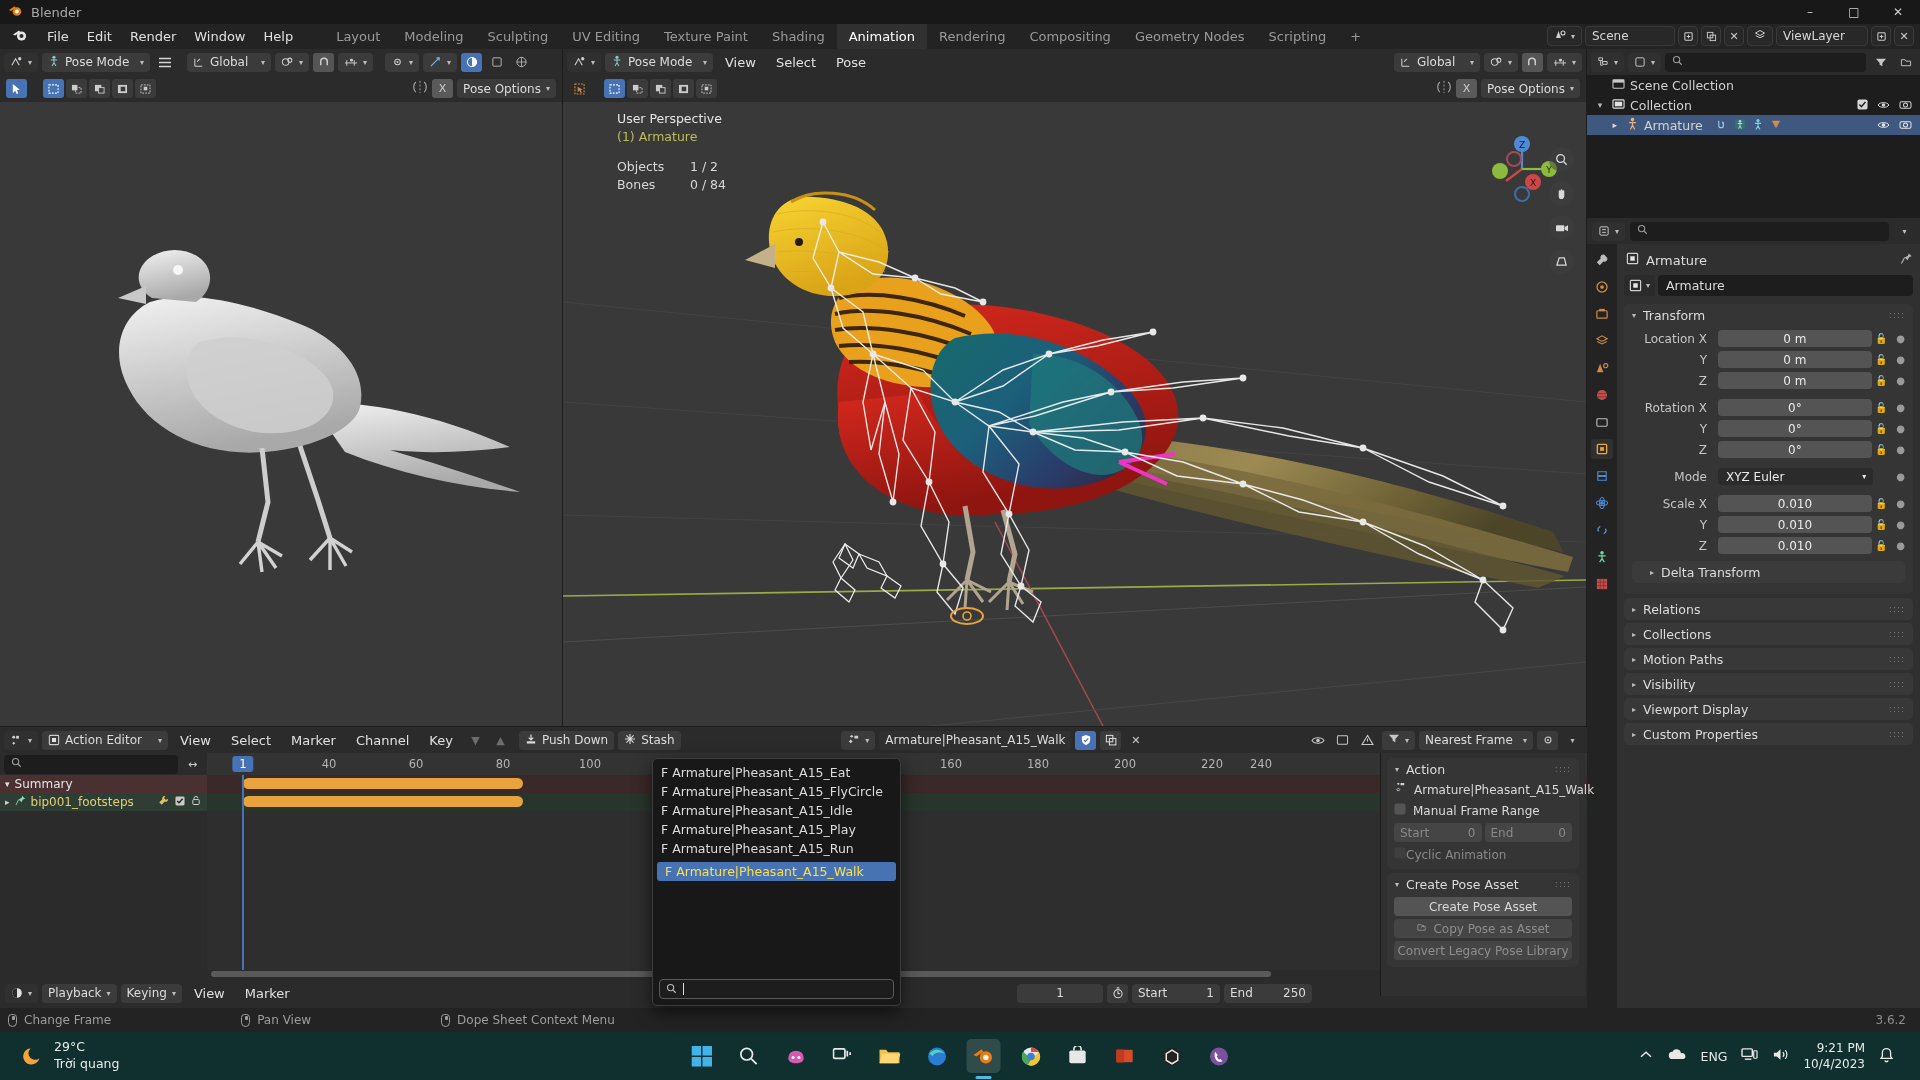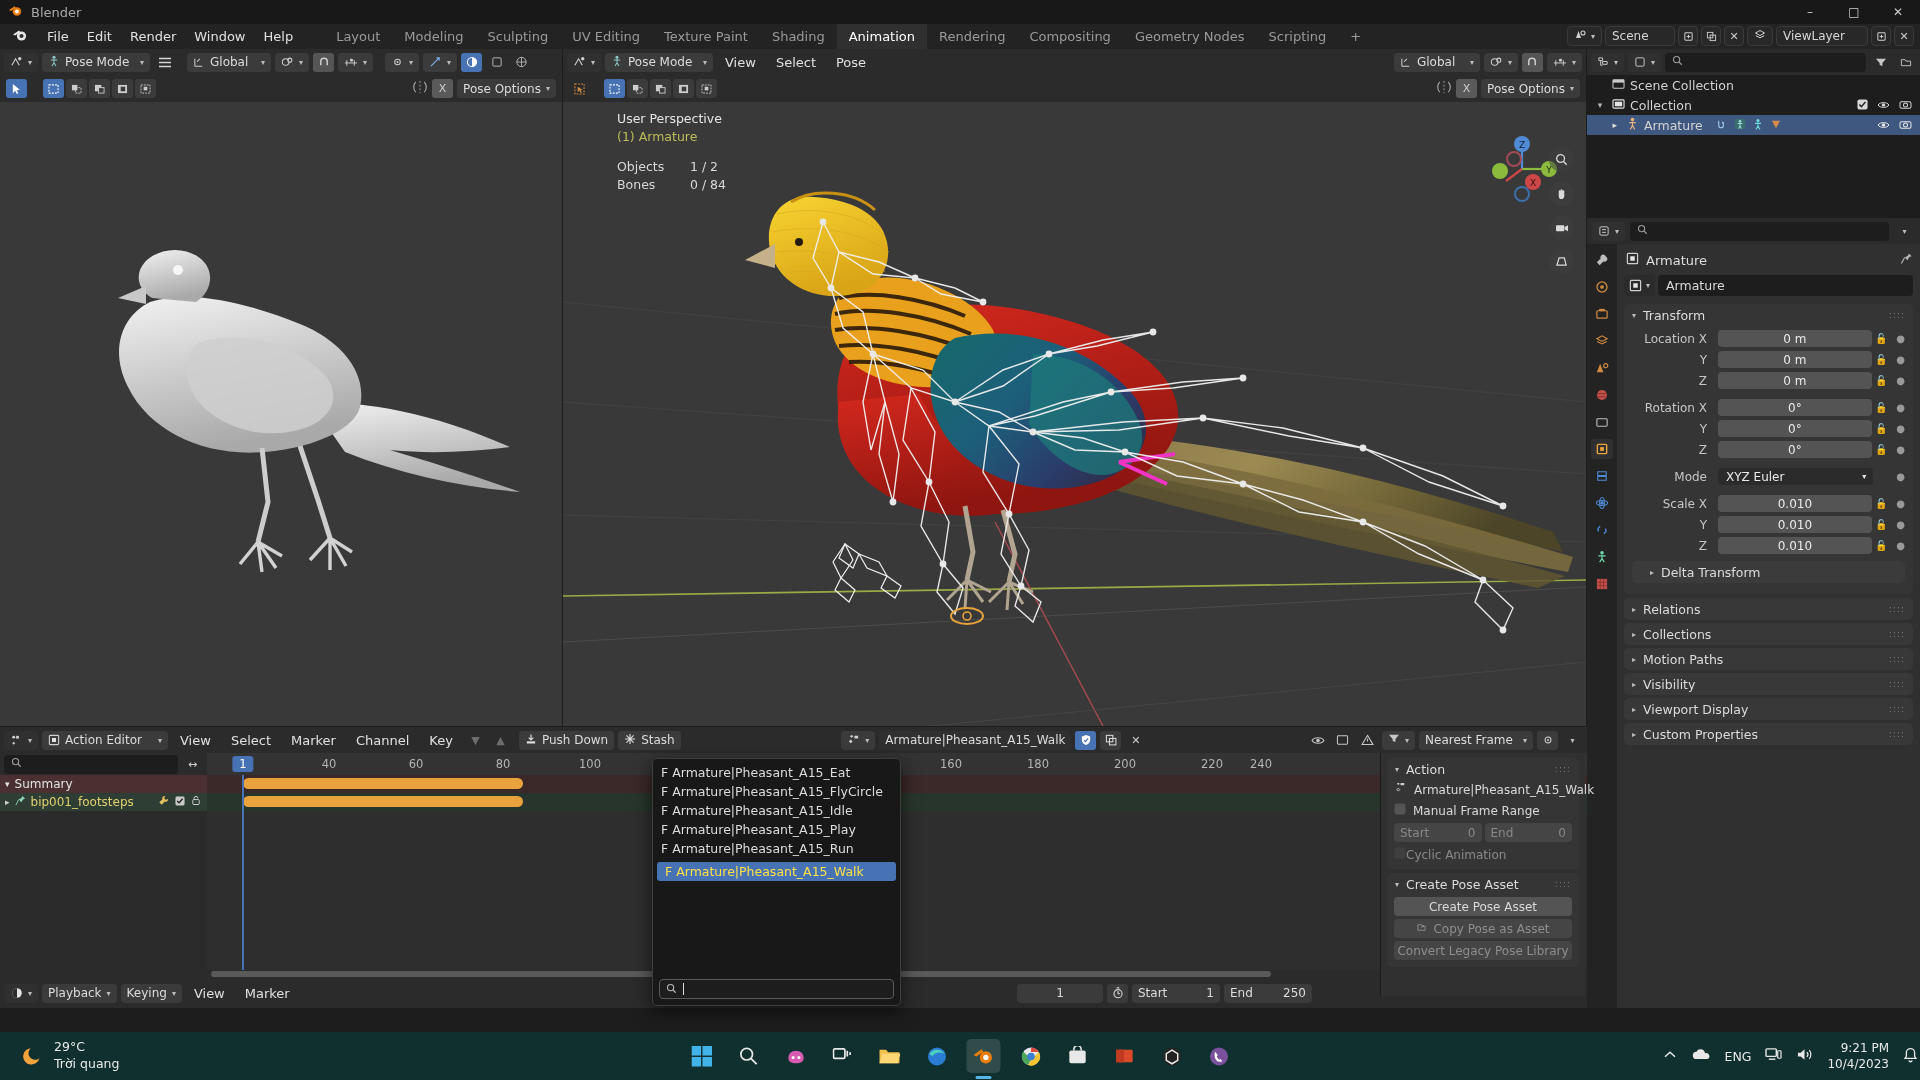--- a/index.html
+++ b/index.html
@@ -181,21 +181,21 @@
 
   
   .taskbar {
     position: absolute; left: 0; top: 1032px; width: 1920px; height: 48px;
     background: #10302f; display: flex; align-items: center;
   }
   .tb-weather { display: flex; align-items: center; gap: 10px; margin-left: 22px; }
   .tb-weather .txt { font-size: 12.5px; color: #eaeaea; line-height: 1.35; }
   .tb-center { position: absolute; left: 50%; transform: translateX(-50%); display: flex; align-items: center; gap: 13px; }
   .tb-app { width: 34px; height: 34px; display: flex; align-items: center; justify-content: center; border-radius: 5px; position: relative; }
-  .tb-right { position: absolute; right: 2px; display: flex; align-items: center; gap: 14px; color: #e8e8e8; font-size: 12px; }
+  .tb-right { position: absolute; right: 26px; display: flex; align-items: center; gap: 14px; color: #e8e8e8; font-size: 12px; }
   .tb-clock { text-align: right; line-height: 1.35; font-size: 12px; }
 </style>
 </head>
 <body>
 
 <div class="app">
 
   <div class="titlebar">
     <span class="blender-logo">
       <svg width="15" height="15" viewBox="0 0 16 16">
@@ -244,21 +244,21 @@
     <div class="topbar-right">
       <div class="tb-field">
         <span>
           <svg width="12" height="11" viewBox="0 0 12 11">
               <path d="M2 9 L4.5 2 L7 9 Z" fill="#d0d0d0"></path>
               <circle cx="9" cy="4" r="2" fill="none" stroke="#d0d0d0" stroke-width="1.1"></circle>
             </svg>
         </span>
         <span class="chev">▾</span>
       </div>
-      <div class="tb-field" style="width:70px">Scene</div>
+      <div class="tb-field" style="width:90px">Scene</div>
       <div class="tb-btn">
         <svg width="11" height="11" viewBox="0 0 12 12">
             <rect x="2" y="2" width="8" height="8" rx="1" fill="none" stroke="#cdcdcd" stroke-width="1.1"></rect>
             <path d="M6 4v4M4 6h4" stroke="#cdcdcd" stroke-width="1.1"></path>
           </svg>
       </div>
       <div class="tb-btn">
         <svg width="11" height="11" viewBox="0 0 12 12">
             <rect x="1.5" y="1.5" width="6" height="6" fill="none" stroke="#cdcdcd" stroke-width="1"></rect>
             <rect x="4.5" y="4.5" width="6" height="6" fill="none" stroke="#cdcdcd" stroke-width="1"></rect>
@@ -1446,20 +1446,35 @@
       <span>
         <svg width="11" height="11" viewBox="0 0 12 12">
             <circle cx="5" cy="5" r="3.4" fill="none" stroke="#b6b6b6" stroke-width="1.2"></circle>
             <path d="M7.6 7.6 L10.6 10.6" stroke="#b6b6b6" stroke-width="1.3"></path>
           </svg>
       </span>
       <span class="dd-caret"></span>
     </div>
   </div>
 
+  <div class="statusbar">
+    <div class="sb-item">
+      <span class="mouse-ico"></span>
+      <span>Change Frame</span>
+    </div>
+    <div class="sb-item">
+      <span class="mouse-ico mid"></span>
+      <span>Pan View</span>
+    </div>
+    <div class="sb-item">
+      <span class="mouse-ico"></span>
+      <span>Dope Sheet Context Menu</span>
+    </div>
+    <div class="sb-version">3.6.2</div>
+  </div>
 
   <div class="taskbar">
     <div class="tb-weather">
       <span>
         <svg width="22" height="22" viewBox="0 0 24 24">
             <path d="M19 15.5 A9 9 0 1 1 9.5 4.5 A7 7 0 0 0 19 15.5Z" fill="#f2a33c"></path>
           </svg>
       </span>
       <div class="txt">
         <div>29°C</div>

